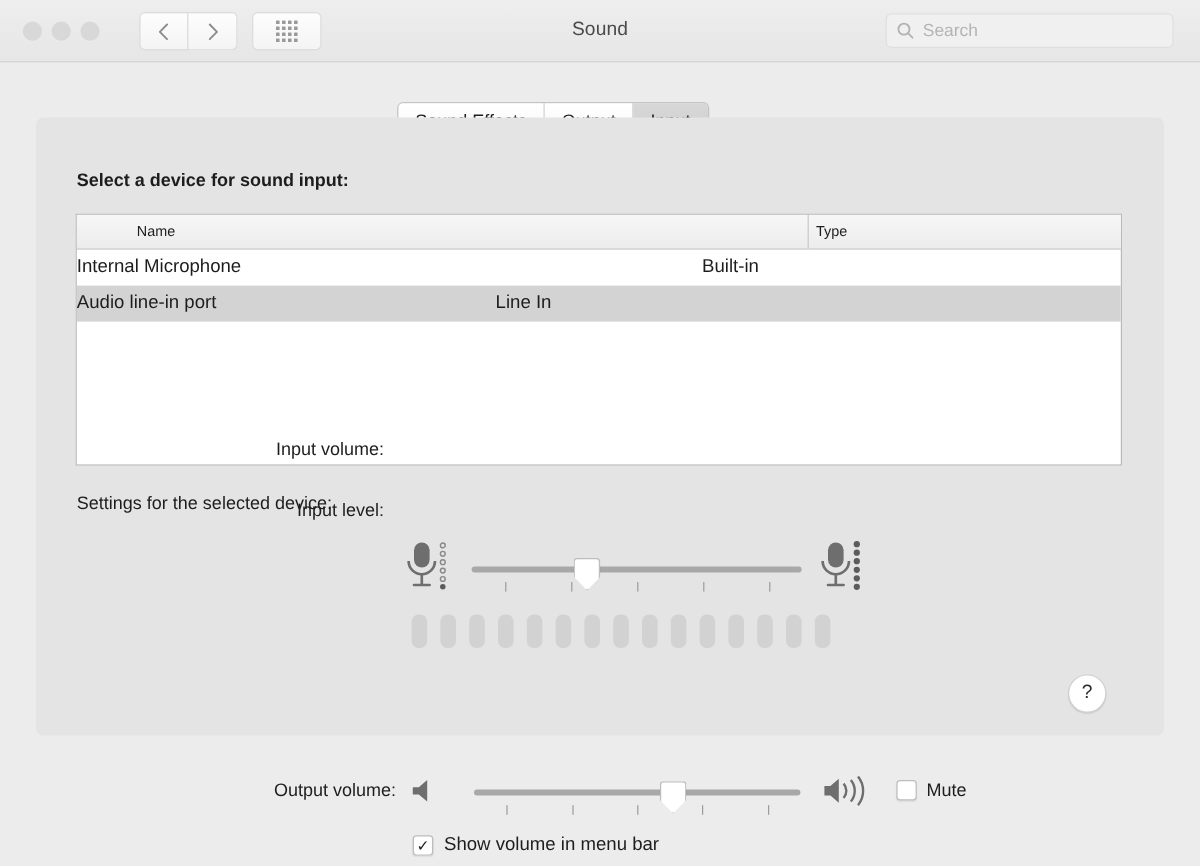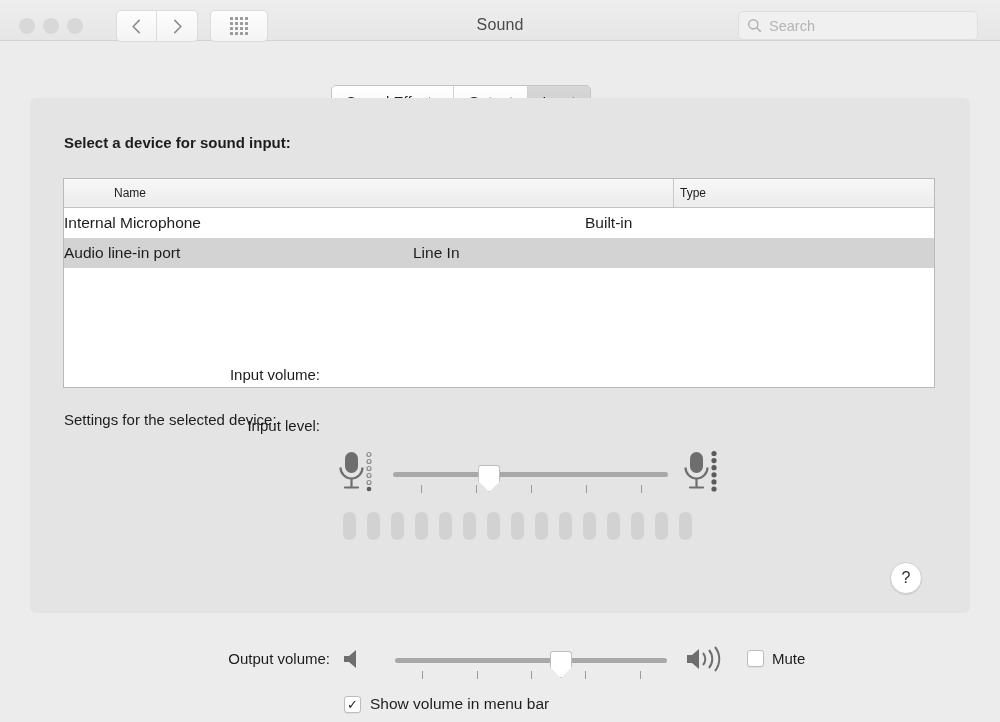--- a/index.html
+++ b/index.html
@@ -13,21 +13,21 @@
   body {
     font-family: "Liberation Sans", sans-serif;
     background: #ececec;
     -webkit-font-smoothing: antialiased;
     color: #1d1d1d;
   }
 
   
   .titlebar {
     position: relative;
-    height: 41px;
+    height: 52px;
     background: linear-gradient(to bottom, #eeeeee 0%, #e6e6e6 100%);
     border-bottom: 1px solid #d2d2d2;
     padding-left: 43px;
   }
 
   .traffic-lights {
     position: absolute;
     left: 19px;
     top: 18px;
     display: flex;
@@ -125,21 +125,21 @@
   .panel {
     position: absolute;
     left: 30px; top: 98px;
     width: 940px; height: 515px;
     background: #e4e4e4;
     border-radius: 6px;
   }
 
   .section-title {
     position: absolute;
-    left: 34px; top: 36px;
+    left: 34px; top: 44px;
     font-size: 15px;
     font-weight: bold;
   }
 
   
   .table {
     position: absolute;
     left: 33px; top: 80px;
     width: 872px; height: 210px;
     background: #ffffff;

